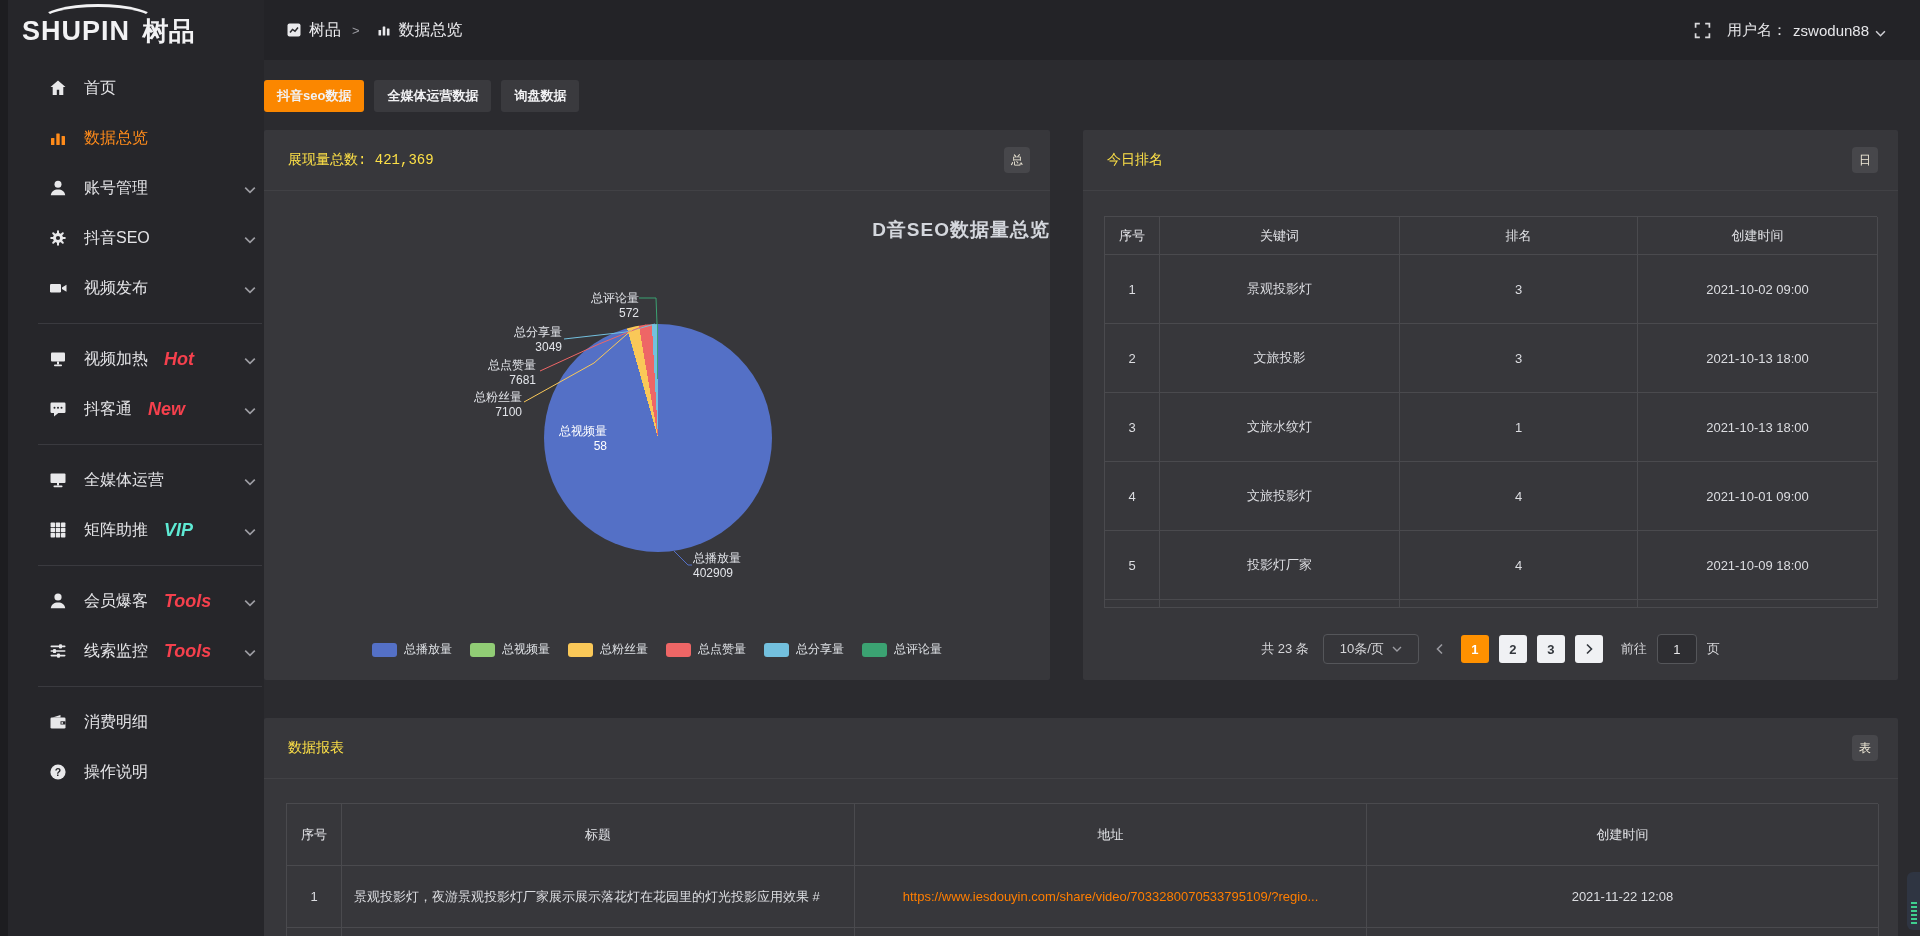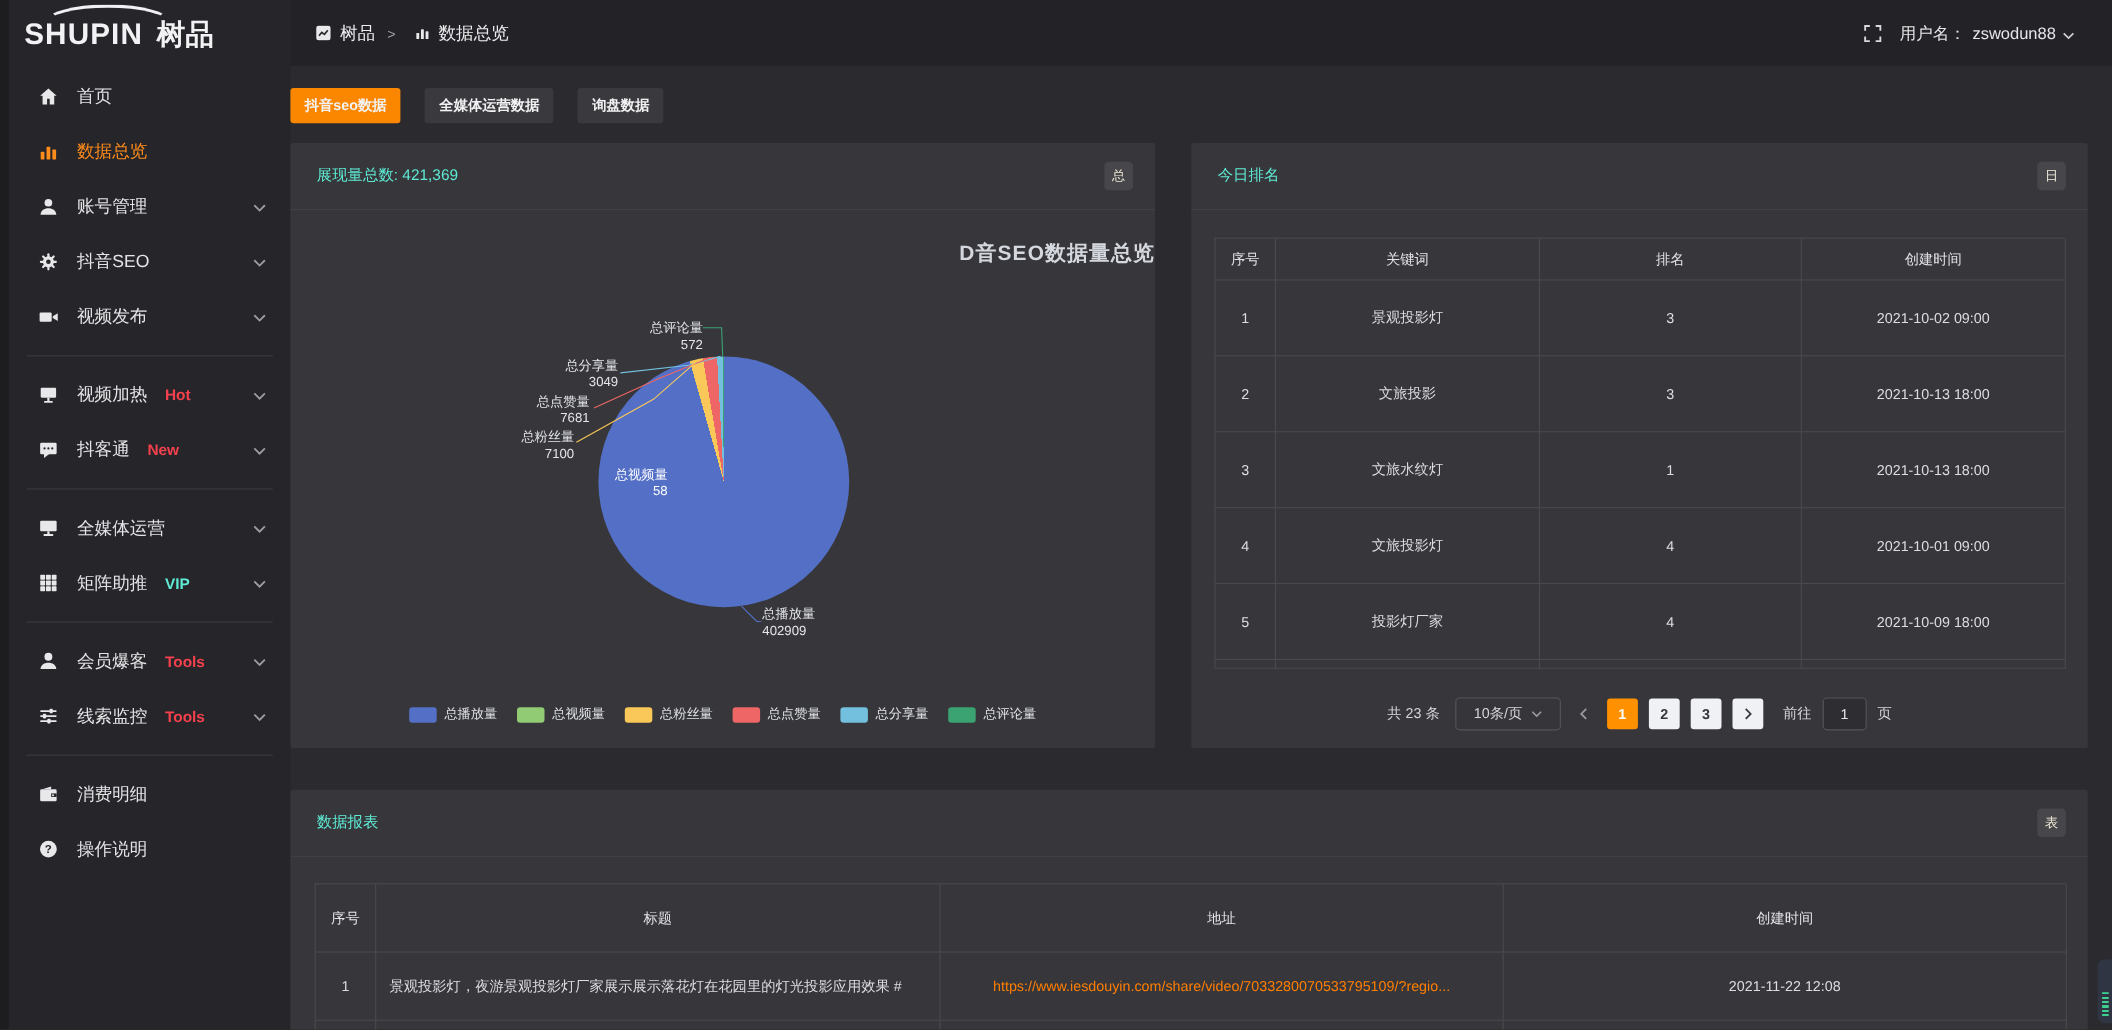--- a/index.html
+++ b/index.html
@@ -8,57 +8,57 @@
   .screen { position:relative; width:1920px; height:936px; background:#2b2b2f; }
 
   
   .edge { position:absolute; left:0; top:0; width:8px; height:936px; background:#1d1d20; }
   .sidebar { position:absolute; left:8px; top:0; width:256px; height:936px; background:#26262a; }
   .logo { position:relative; padding:14px 0 0 14px; height:60px; color:#f2f2f4; white-space:nowrap; }
   .logo-arc { position:absolute; left:32px; top:4px; width:116px; height:34px;
     border:3px solid transparent; border-top:3px solid #f2f2f4; border-radius:50%; }
   .logo-en { font-size:27px; font-weight:bold; letter-spacing:1px; }
   .logo-cn { font-size:26px; font-weight:bold; margin-left:8px; }
-  .menu { position:absolute; left:0; top:63px; width:256px; }
+  .menu { position:absolute; left:14px; top:63px; width:256px; }
   .mi { position:relative; height:50px; display:flex; align-items:center; padding-left:26px;
     color:#e4e4e7; cursor:pointer; }
   .mi-ic { width:20px; height:20px; margin-right:16px; color:#e8e8ea; display:inline-flex; }
   .mi-ic svg { width:20px; height:20px; }
   .mi-label { font-size:16px; }
   .mi.active { color:#ff8b1a; }
   .mi.active .mi-ic { color:#ff8b1a; }
-  .mi-badge { font-size:14px; font-weight:bold; margin-left:16px; }
+  .mi-badge { font-size:18px; font-style:italic; font-weight:bold; margin-left:16px; }
   .b-red { color:#f5404d; }
   .b-gold { color:#5eead4; }
   .mi-chev { position:absolute; right:22px; top:19px; width:12px; height:12px; color:#9c9ca2; }
   .mi-div { height:1px; background:#3a3a3f; margin:10px 16px; }
 
   
   .topbar { position:absolute; left:264px; top:0; width:1656px; height:60px; background:#232327;
     display:flex; align-items:center; }
   .crumbs { display:flex; align-items:center; margin-left:23px; gap:8px; }
   .crumb-ic { width:14px; height:14px; display:inline-flex; }
   .crumb-txt { color:#ececef; font-size:16px; }
   .crumb-sep { color:#9c9ca2; font-size:13px; padding:0 3px; }
   .top-right { margin-left:auto; margin-right:34px; display:flex; align-items:center; gap:16px; }
   .fs-ic { width:17px; height:17px; display:inline-flex; cursor:pointer; }
   .user-wrap { display:flex; align-items:center; gap:6px; cursor:pointer; }
   .user-txt { color:#e6e6e9; font-size:15px; }
   .user-chev { width:11px; height:11px; color:#cfcfd4; }
 
   
   .content { position:absolute; left:264px; top:60px; width:1656px; height:876px; }
-  .tabs { position:absolute; left:0; top:20px; display:flex; gap:22px; }
+  .tabs { position:absolute; left:0; top:20px; display:flex; gap:10px; }
   .tab { height:32px; padding:0 13px; display:flex; align-items:center; font-size:13px;
     font-weight:bold; color:#f2f2f4; background:#3a3a3e; border-radius:3px; cursor:pointer; }
   .tab.active { background:#fb8700; }
 
   .panel { position:absolute; background:#37373b; border-radius:2px; }
   .panel-head { height:60px; display:flex; align-items:center; padding:0 20px 0 24px; }
-  .panel-title { color:#5eead4; font-size:14px; }
+  .panel-title { color:#fde047; font-size:14px;font-family:Liberation Mono, monospace; }
   .panel-badge { margin-left:auto; width:26px; height:26px; background:#47474b; border-radius:4px;
     color:#f0ead8; font-size:12px; display:flex; align-items:center; justify-content:center; cursor:pointer; }
   .panel-sep { height:1px; background:#414145; }
 
   .panel-overview { left:0; top:70px; width:786px; height:550px; }
   .panel-ranking  { left:819px; top:70px; width:815px; height:550px; }
   .panel-report   { left:0; top:658px; width:1634px; height:420px; }
 
   
   .chart-area { position:absolute; left:0; top:61px; width:786px; height:489px; }

